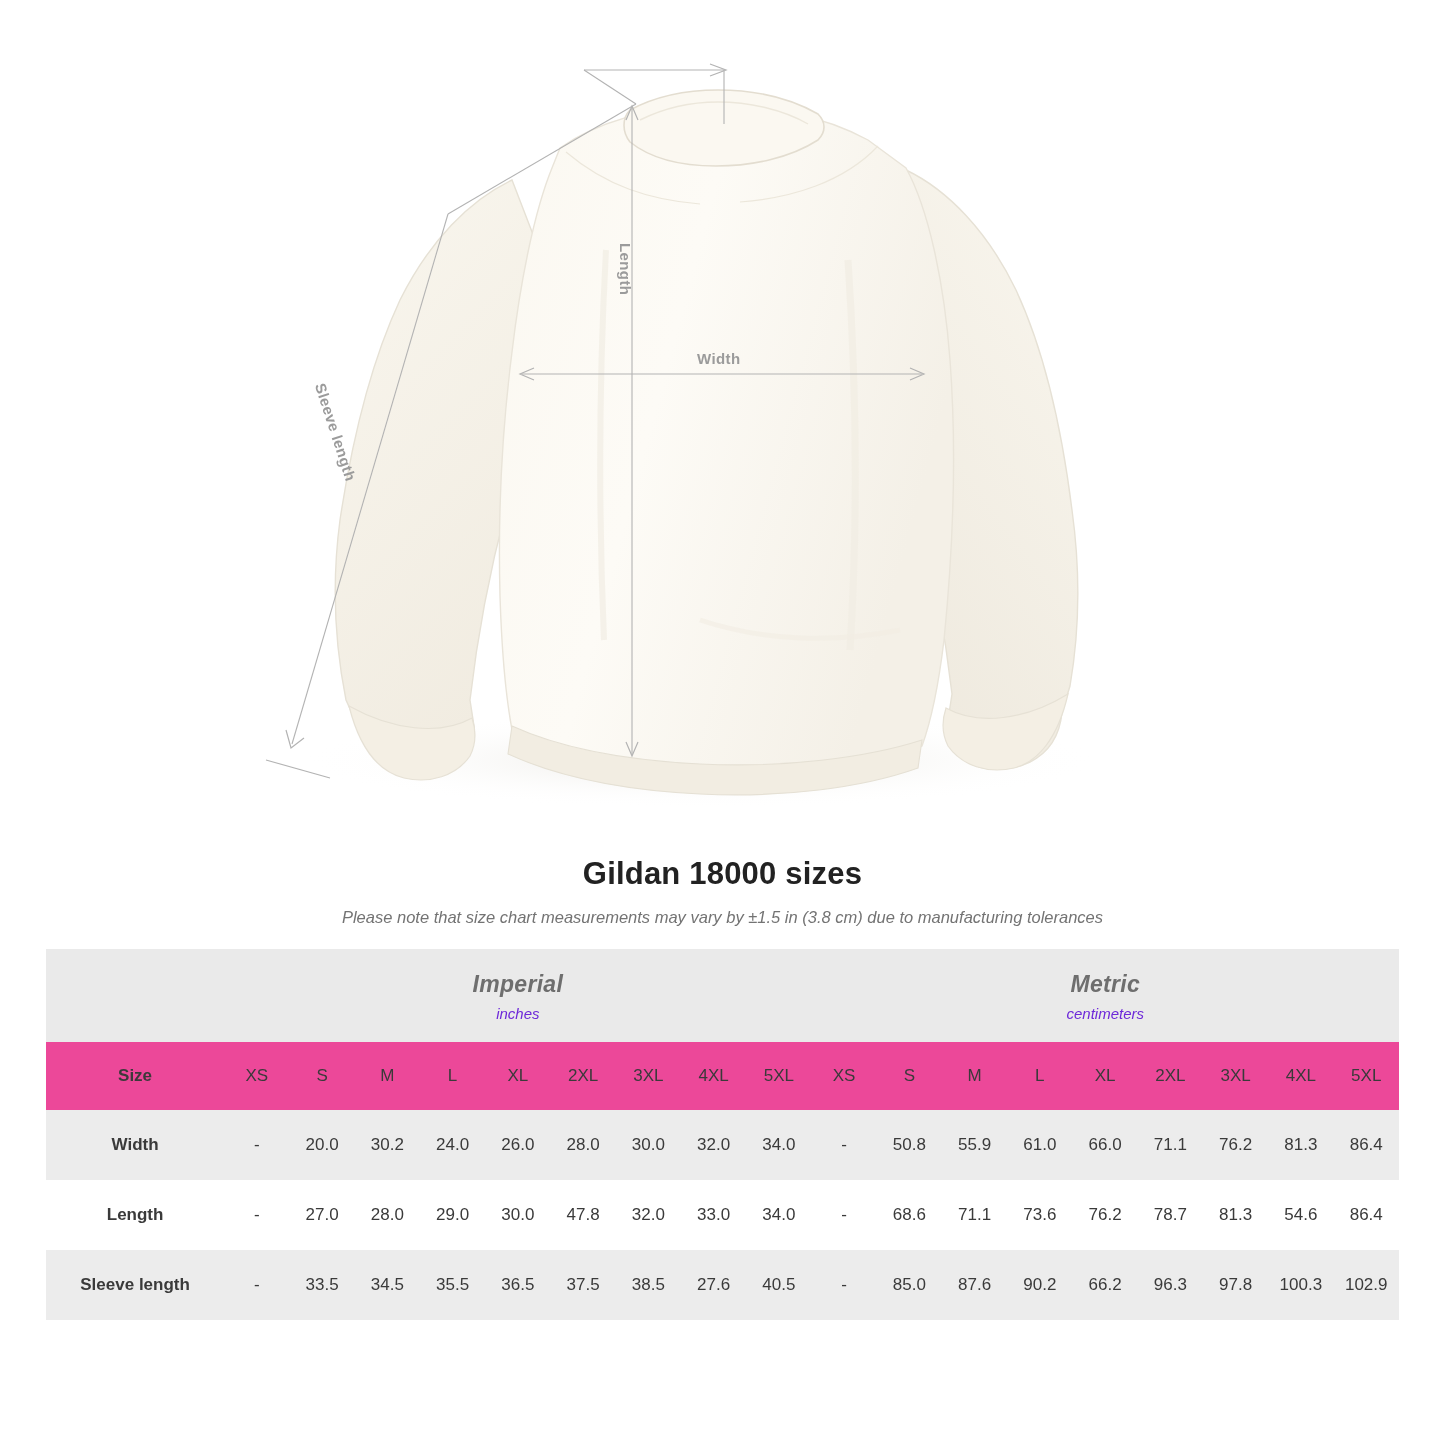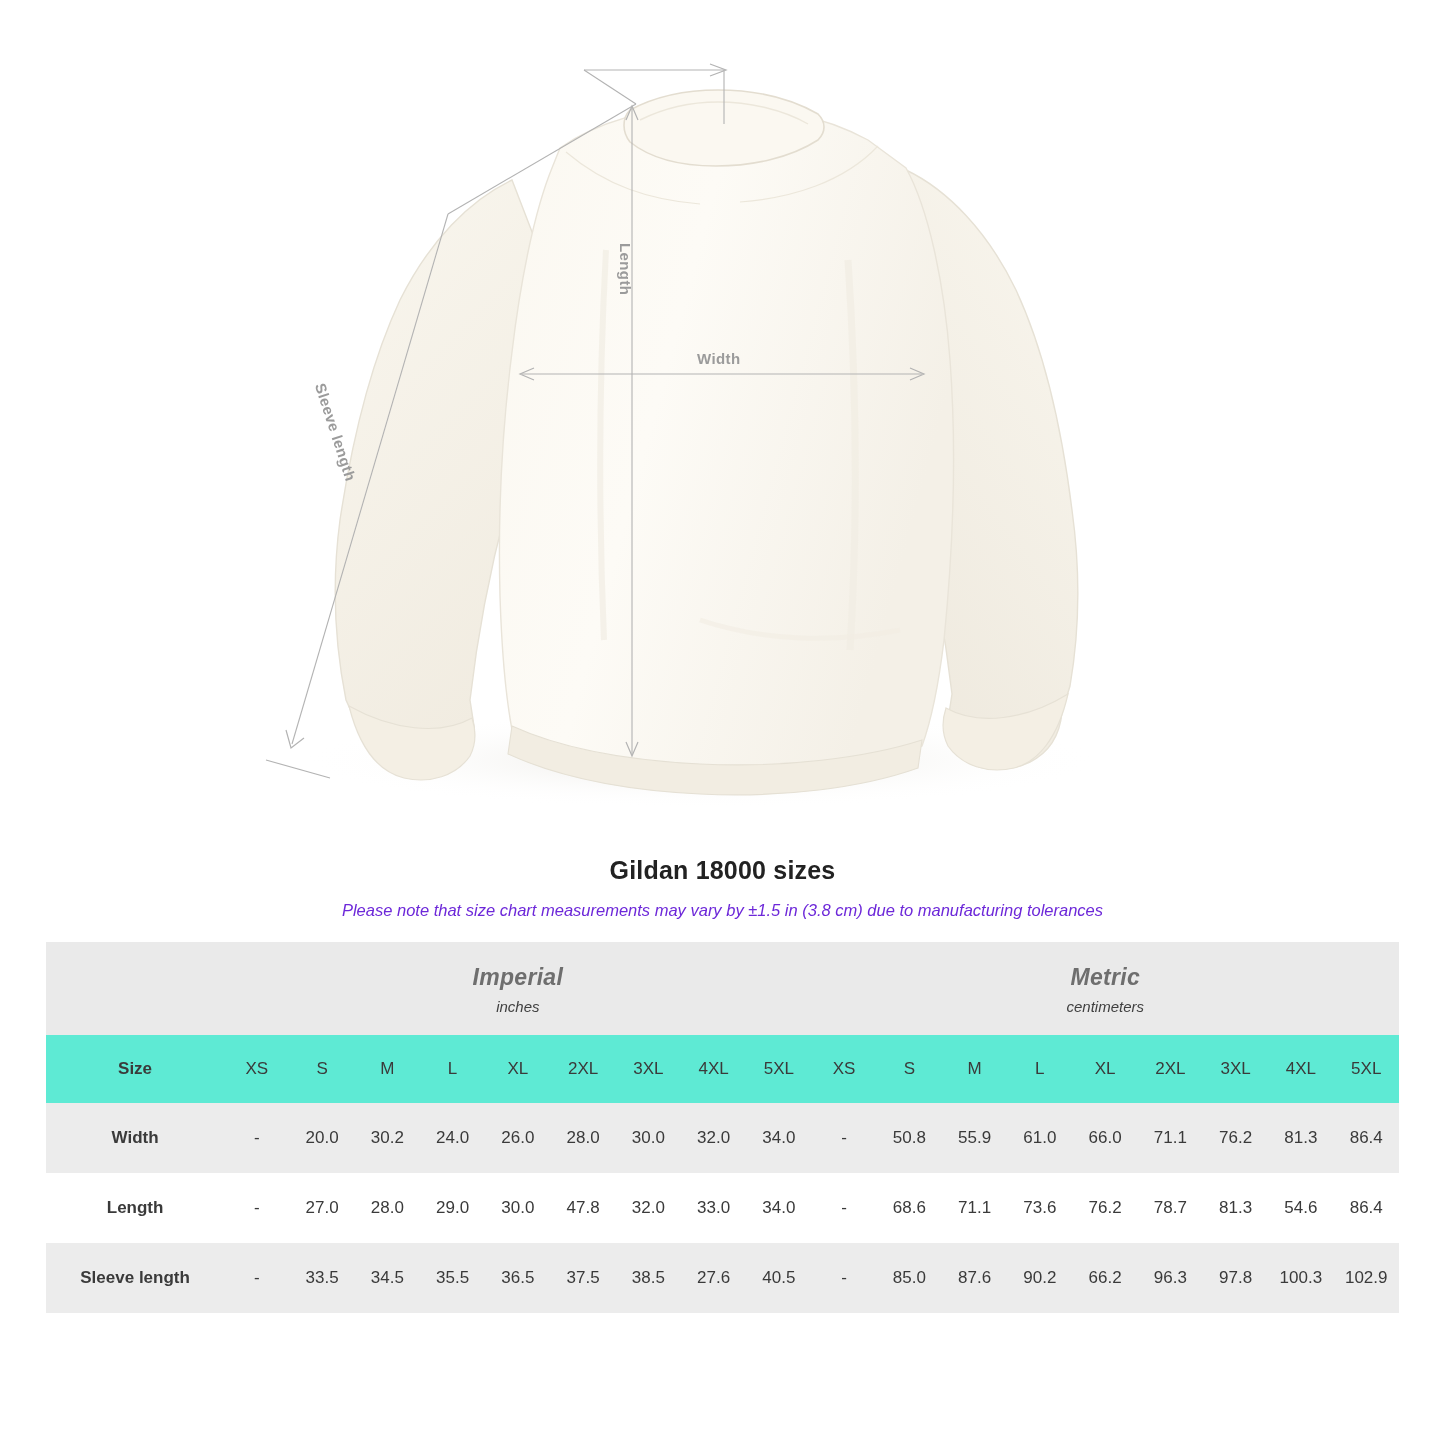--- a/index.html
+++ b/index.html
@@ -53,30 +53,30 @@
     transform: rotate(72deg);
     transform-origin: left top;
   }
 
   
   .title-block {
     text-align: center;
     margin-top: 6px;
   }
   .chart-title {
-    font-size: 25px;
+    font-size: 31px;
     font-weight: bold;
     color: #222222;
     margin: 16px;
     letter-spacing: 0.2px;
   }
   .chart-note {
     font-size: 16.5px;
     font-style: italic;
-    color: #6d28d9;
+    color: #737373;
   }
 
   
   .table-wrap {
     margin: 22px 46px 0 46px;
   }
   table.size-table {
     width: 100%;
     border-collapse: collapse;
     table-layout: fixed;
@@ -99,31 +99,31 @@
   .sys-name {
     font-size: 23px;
     font-style: italic;
     font-weight: bold;
     color: #6e6e6e;
     letter-spacing: 0.3px;
   }
   .sys-unit {
     font-size: 15px;
     font-style: italic;
-    color: #404040;
+    color: #6d28d9;
     margin-top: 7px;
   }
 
   
   .size-head td {
     padding: 24px 0;
     font-size: 17px;
     font-weight: bold;
     color: #3a3a3a;
-    background: #5eead4;
+    background: #ec4899;
   }
   .size-head td.row-label { font-weight: bold; }
 
   
   .row-label {
     font-weight: bold !important;
     font-size: 17px;
     color: #3a3a3a;
   }
   tr.band-a td { background: #ececec; }

